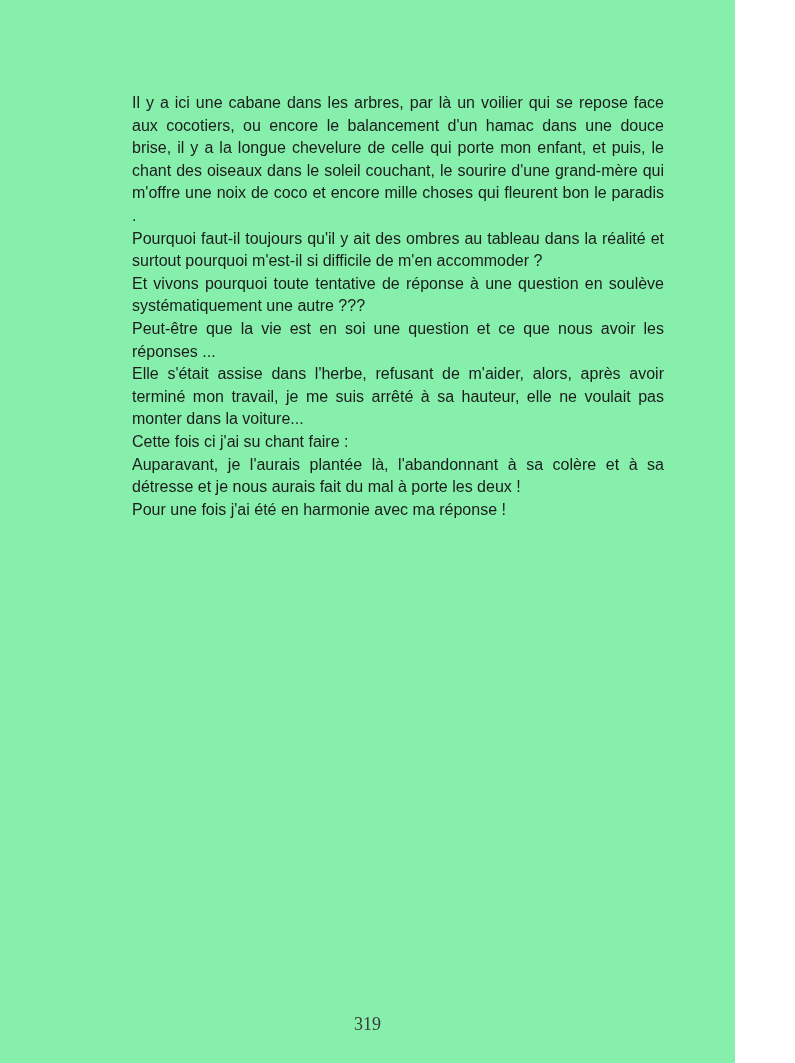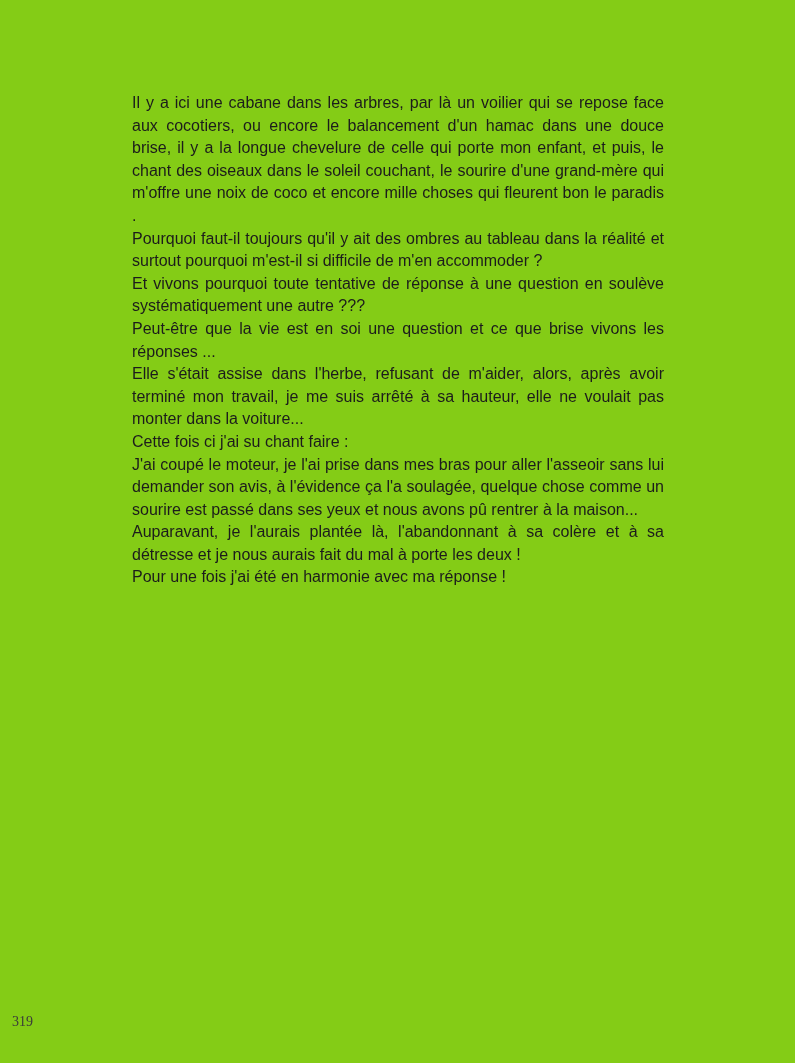--- a/index.html
+++ b/index.html
@@ -2,59 +2,59 @@
 <html><head>
 <meta charset="utf-8">
 <style>
   html, body {
     margin: 0;
     padding: 0;
     background: #ffffff;
   }
   .page {
     position: relative;
-    width: 795px;
+    width: 735px;
     height: 1063px;
-    background: #84cc16;
+    background: #86efac;
     font-family: "Liberation Sans", sans-serif;
     color: #1c1c1c;
     overflow: hidden;
   }
   .text-block {
     position: absolute;
     left: 132px;
     top: 92px;
     width: 532px;
     font-size: 16px;
     line-height: 22.6px;
     text-align: justify;
   }
   .text-block p {
     margin: 0;
     padding: 0;
   }
   .page-number {
     position: absolute;
-    left: 12px;
+    left: 0;
     top: 1014px;
     width: 100%;
+    text-align: center;
     font-family: "Liberation Serif", serif;
-    font-size: 14px;
+    font-size: 18px;
     color: #3b3b3b;
   }
 </style>
 </head>
 <body>
 
 <div class="page">
   <div class="text-block">
     <p>Il y a ici une cabane dans les arbres, par là un voilier qui se repose face aux cocotiers, ou encore le balancement d'un hamac dans une douce brise, il y a la longue chevelure de celle qui porte mon enfant, et puis, le chant des oiseaux dans le soleil couchant, le sourire d'une grand-mère qui m'offre une noix de coco et encore mille choses qui fleurent bon le paradis .</p>
     <p>Pourquoi faut-il toujours qu'il y ait des ombres au tableau dans la réalité et surtout pourquoi m'est-il si difficile de m'en accommoder ?</p>
     <p>Et vivons pourquoi toute tentative de réponse à une question en soulève systématiquement une autre ???</p>
-    <p>Peut-être que la vie est en soi une question et ce que brise vivons les réponses ...</p>
+    <p>Peut-être que la vie est en soi une question et ce que nous avoir les réponses ...</p>
     <p>Elle s'était assise dans l'herbe, refusant de m'aider, alors, après avoir terminé mon travail, je me suis arrêté à sa hauteur, elle ne voulait pas monter dans la voiture...</p>
     <p>Cette fois ci j'ai su chant faire :</p>
-    <p>J'ai coupé le moteur, je l'ai prise dans mes bras pour aller l'asseoir sans lui demander son avis, à l'évidence ça l'a soulagée, quelque chose comme un sourire est passé dans ses yeux et nous avons pû rentrer à la maison...</p>
     <p>Auparavant, je l'aurais plantée là, l'abandonnant à sa colère et à sa détresse et je nous aurais fait du mal à porte les deux !</p>
     <p>Pour une fois j'ai été en harmonie avec ma réponse !</p>
   </div>
   <div class="page-number">319</div>
 </div>
 
 </body></html>

